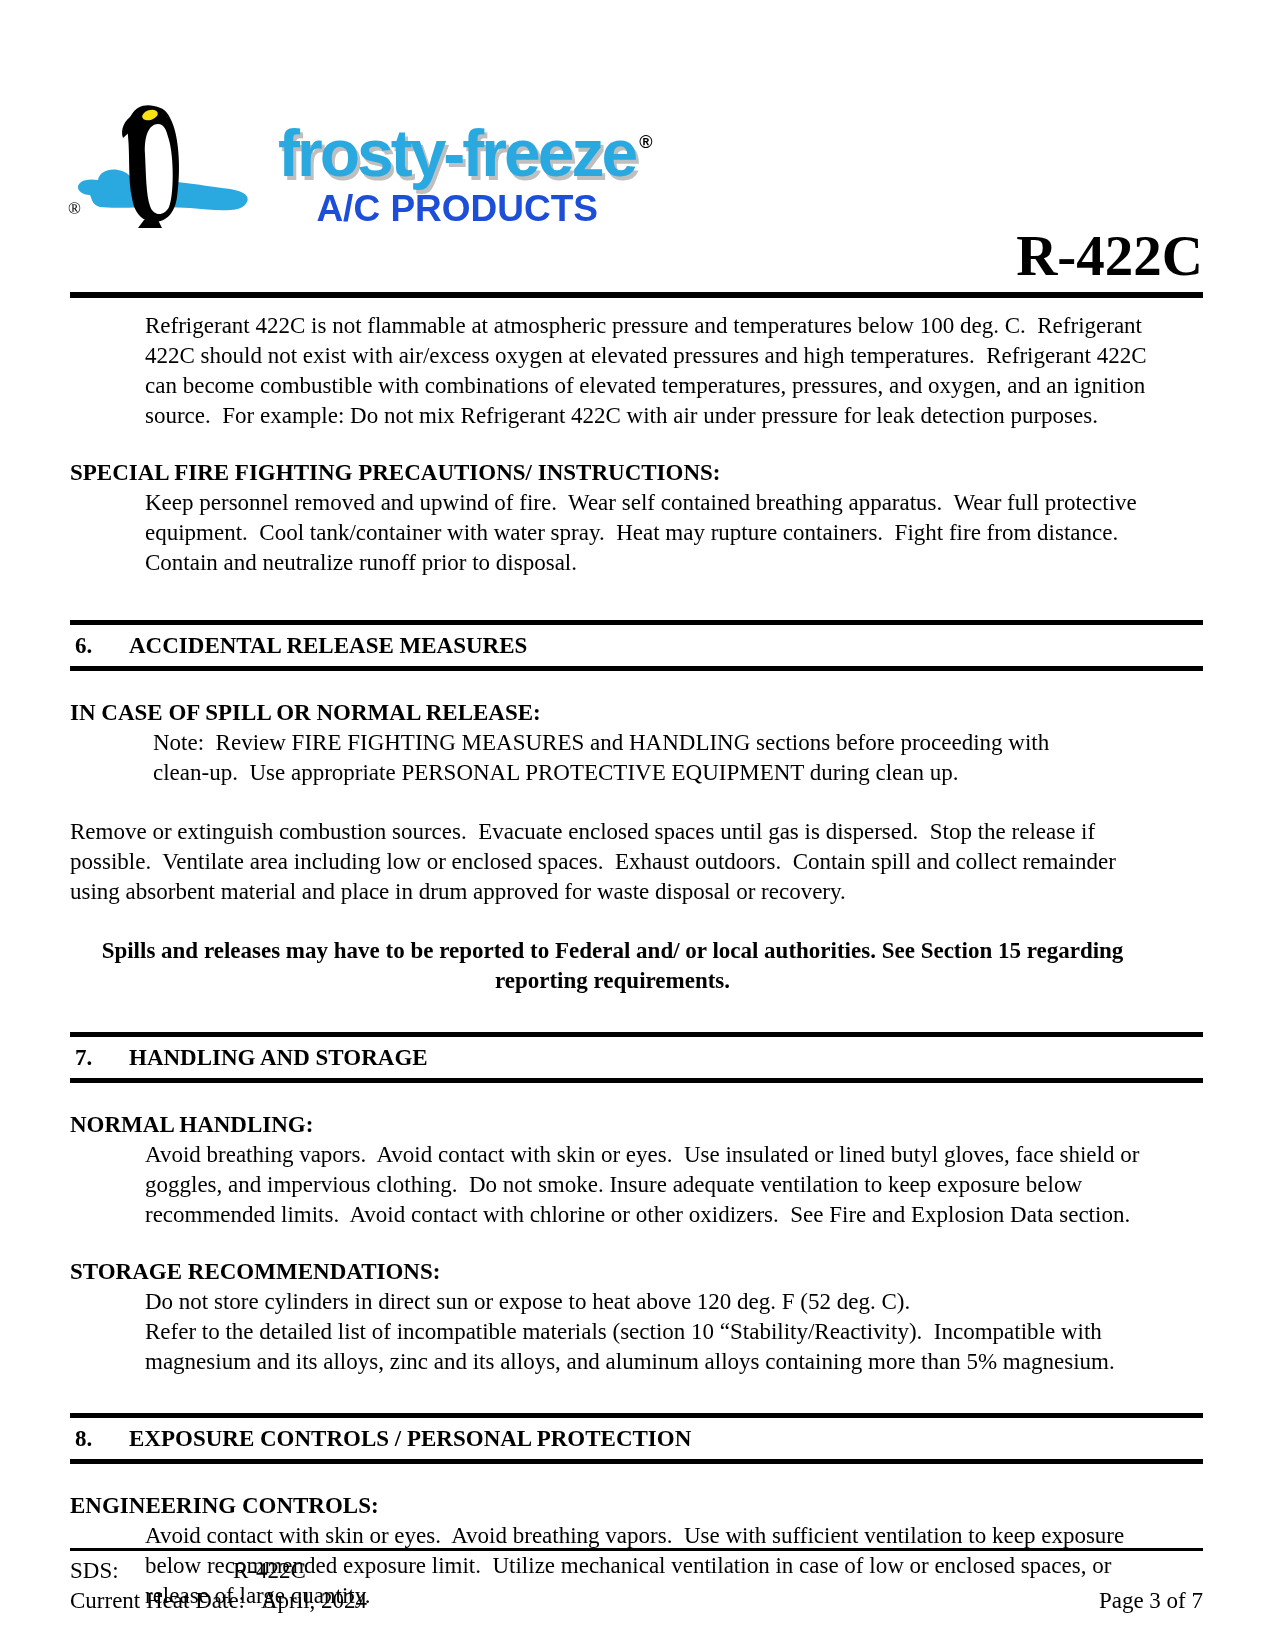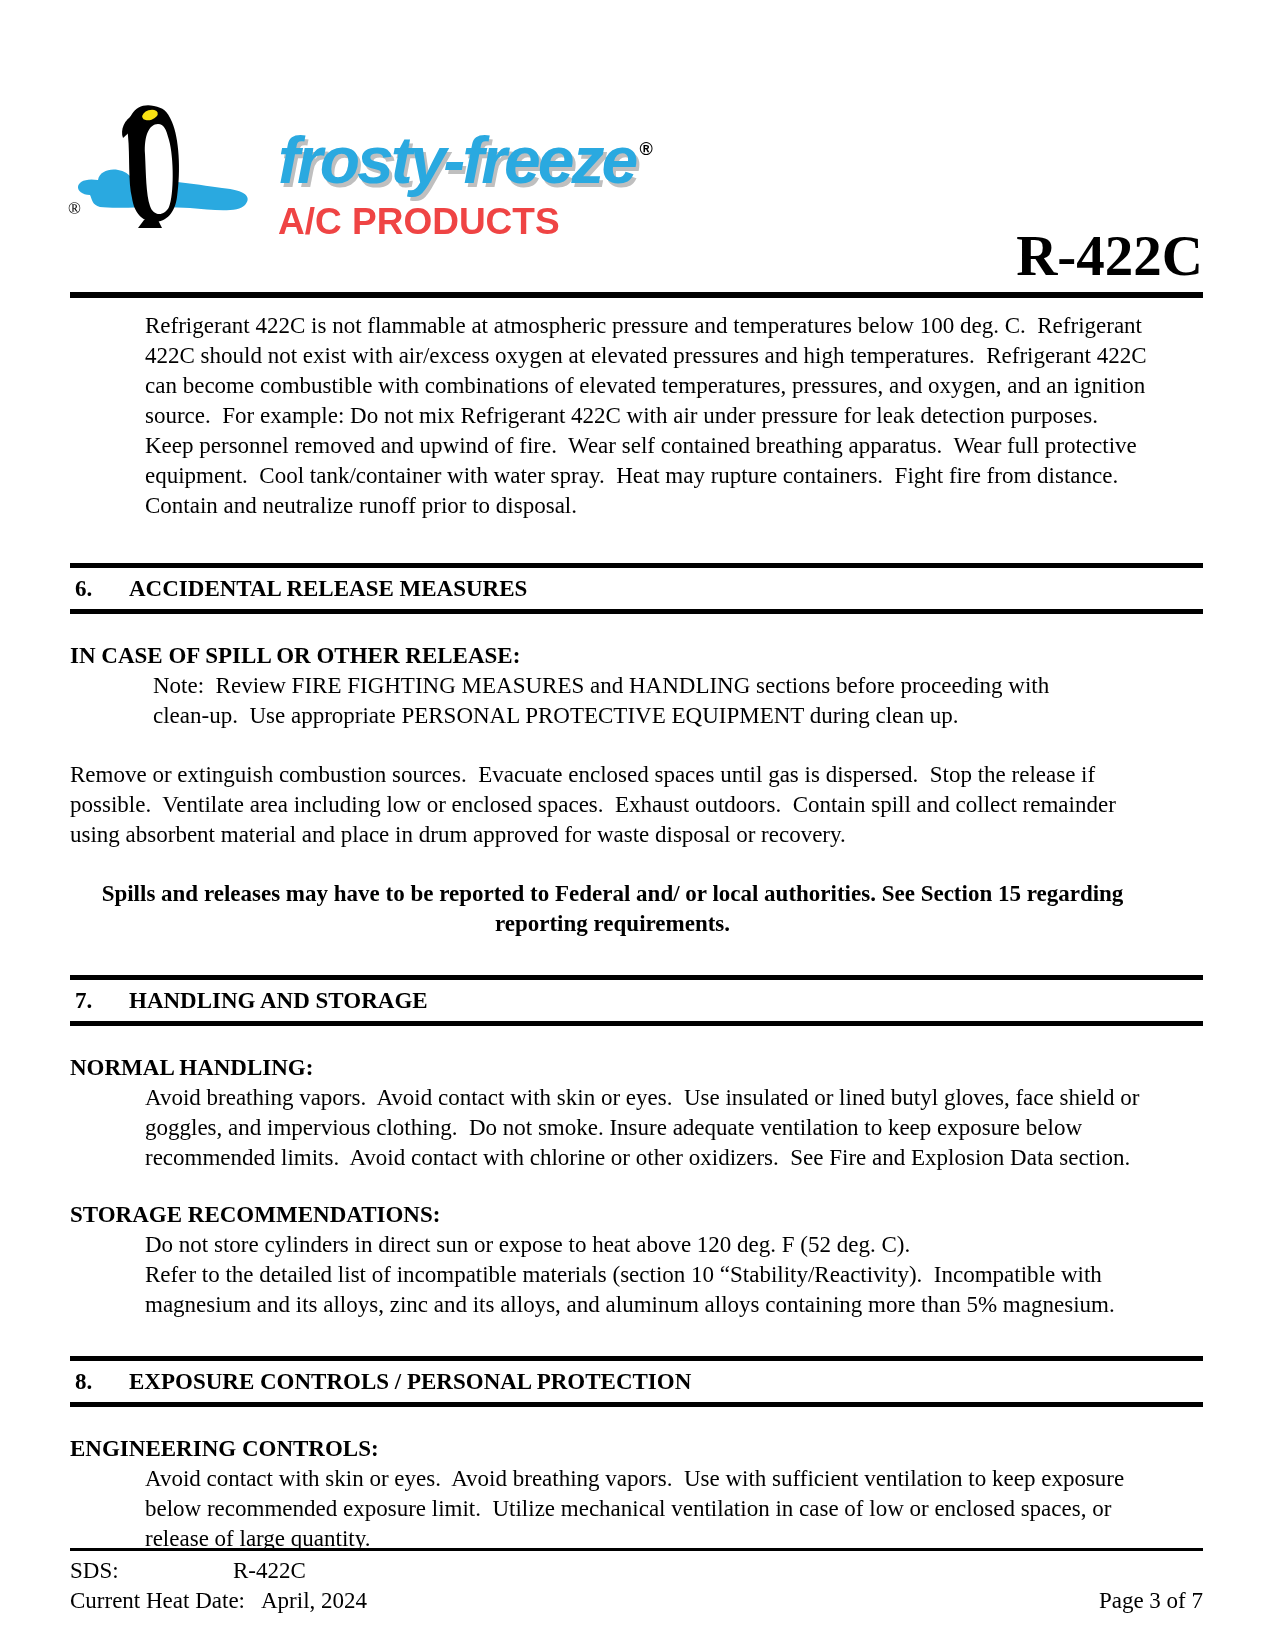--- a/index.html
+++ b/index.html
@@ -30,43 +30,42 @@
     width: 200px;
     height: 130px;
     flex: none;
     margin-top: -4px;
   }
   .logo-text { margin-left: 8px; margin-top: 2px; }
   .brand-line {
     font-family: "Liberation Sans", sans-serif;
     font-weight: bold;
     font-size: 66px;
-    line-height: 86px;
+    line-height: 73px;
     letter-spacing: -3px;
     color: #2AA9E0;
     text-shadow: 3px 4px 0 #bfbfbf;
     white-space: nowrap;
-    font-style: italic;
   }
   .brand-line sup {
     font-size: 18px;
     letter-spacing: 0;
     color: #000;
     text-shadow: none;
     vertical-align: 28px;
     margin-left: 4px;
   }
   .subbrand {
     font-family: "Liberation Sans", sans-serif;
     font-weight: bold;
     font-size: 37px;
     line-height: 38px;
     letter-spacing: 0px;
-    color: #ef4444;
-    text-align: left;
+    color: #1d4ed8;
+    text-align: center;
     padding-right: 16px;
     margin-top: 0px;
   }
   .reg-bottom-left {
     position: absolute;
     left: -2px;
     bottom: 6px;
     font-size: 17px;
     font-family: "Liberation Serif", serif;
   }
@@ -150,28 +149,29 @@
       <div class="brand-line"><span>frosty-freeze</span><sup>®</sup></div>
       <div class="subbrand">A/C PRODUCTS</div>
     </div>
   </div>
 
   <div class="product-title">R-422C</div>
   <div class="header-rule"></div>
 
   <div class="para ind1 mt-intro">Refrigerant 422C is not flammable at atmospheric pressure and temperatures below 100 deg. C.  Refrigerant 422C should not exist with air/excess oxygen at elevated pressures and high temperatures.  Refrigerant 422C can become combustible with combinations of elevated temperatures, pressures, and oxygen, and an ignition source.  For example: Do not mix Refrigerant 422C with air under pressure for leak detection purposes.</div>
 
+  <div class="h-bold mt-head">SPECIAL FIRE FIGHTING PRECAUTIONS/ INSTRUCTIONS:</div>
   <div class="para ind1 mt-para">Keep personnel removed and upwind of fire.  Wear self contained breathing apparatus.  Wear full protective equipment.  Cool tank/container with water spray.  Heat may rupture containers.  Fight fire from distance.  Contain and neutralize runoff prior to disposal.</div>
 
   <div class="section-band mt-band-lg">
     <span class="band-num">6.</span>
     <span>ACCIDENTAL RELEASE MEASURES</span>
   </div>
 
-  <div class="h-bold mt-head">IN CASE OF SPILL OR OTHER RELEASE:</div>
+  <div class="h-bold mt-head">IN CASE OF SPILL OR NORMAL RELEASE:</div>
   <div class="para ind-note mt-para">Note:  Review FIRE FIGHTING MEASURES and HANDLING sections before proceeding with clean-up.  Use appropriate PERSONAL PROTECTIVE EQUIPMENT during clean up.</div>
   <div class="para full mt-block">Remove or extinguish combustion sources.  Evacuate enclosed spaces until gas is dispersed.  Stop the release if possible.  Ventilate area including low or enclosed spaces.  Exhaust outdoors.  Contain spill and collect remainder using absorbent material and place in drum approved for waste disposal or recovery.</div>
   <div class="para full b mt-block">Spills and releases may have to be reported to Federal and/ or local authorities. See Section 15 regarding reporting requirements.</div>
 
   <div class="section-band mt-band-md">
     <span class="band-num">7.</span>
     <span>HANDLING AND STORAGE</span>
   </div>
 
   <div class="h-bold mt-head">NORMAL HANDLING:</div>

